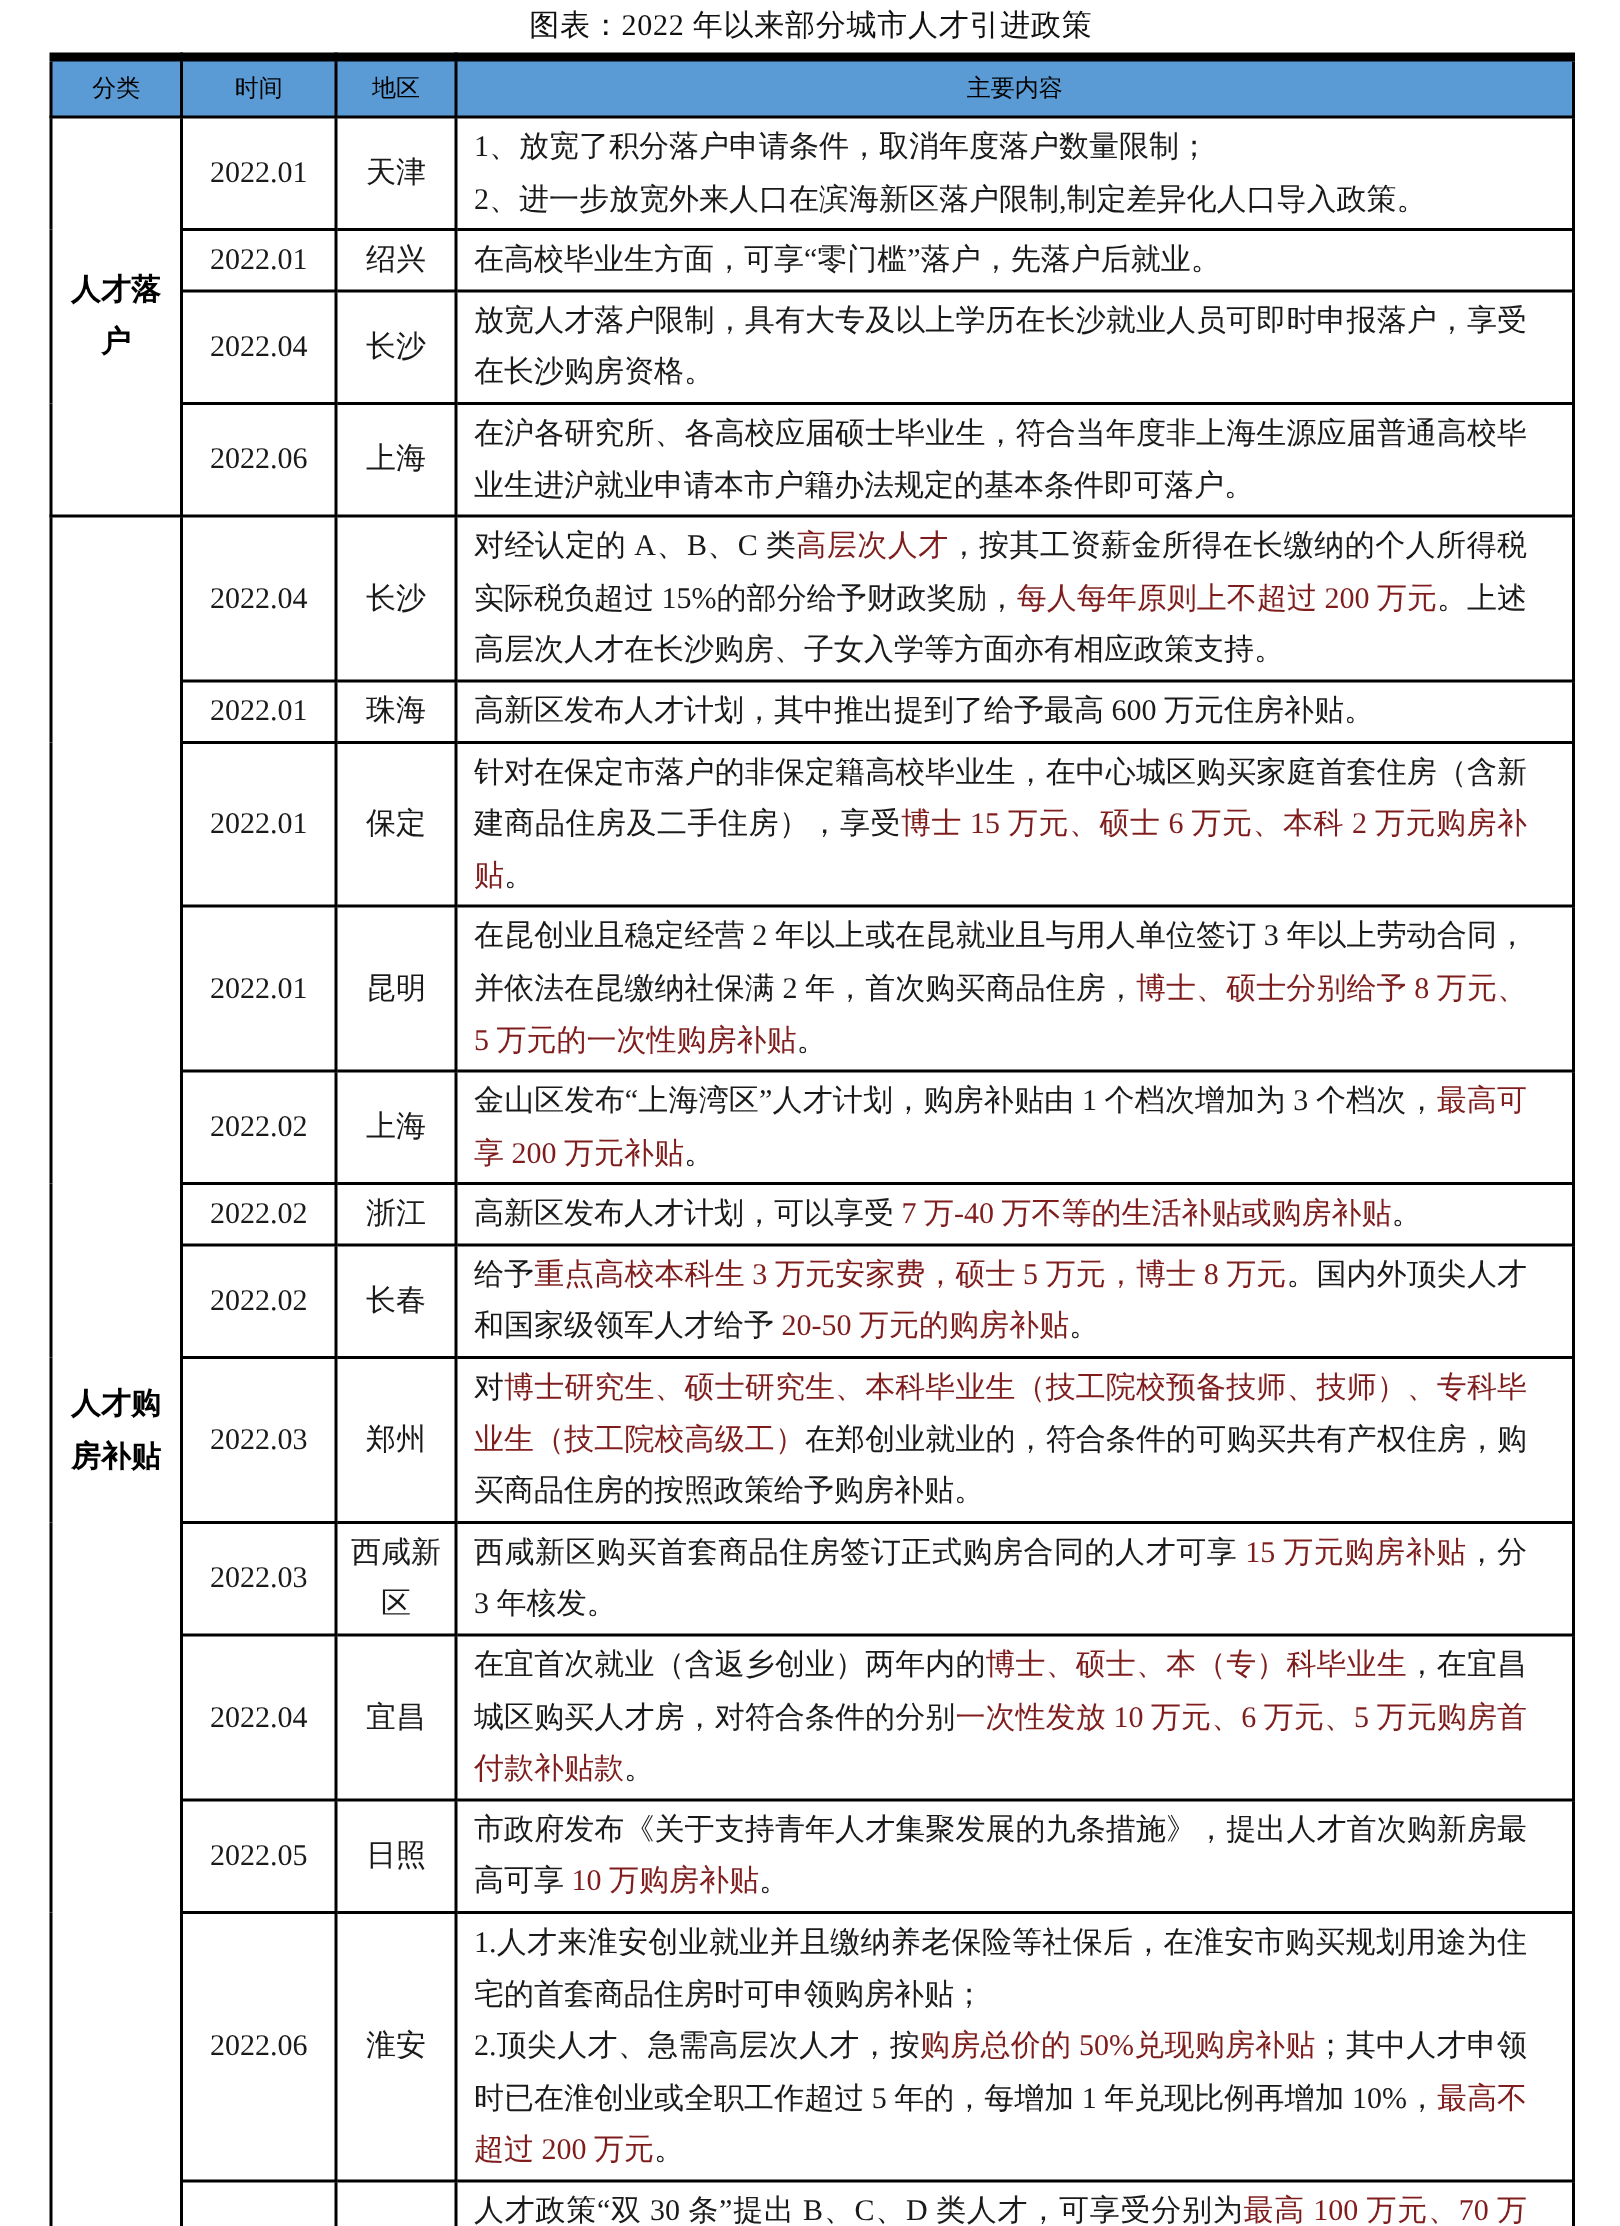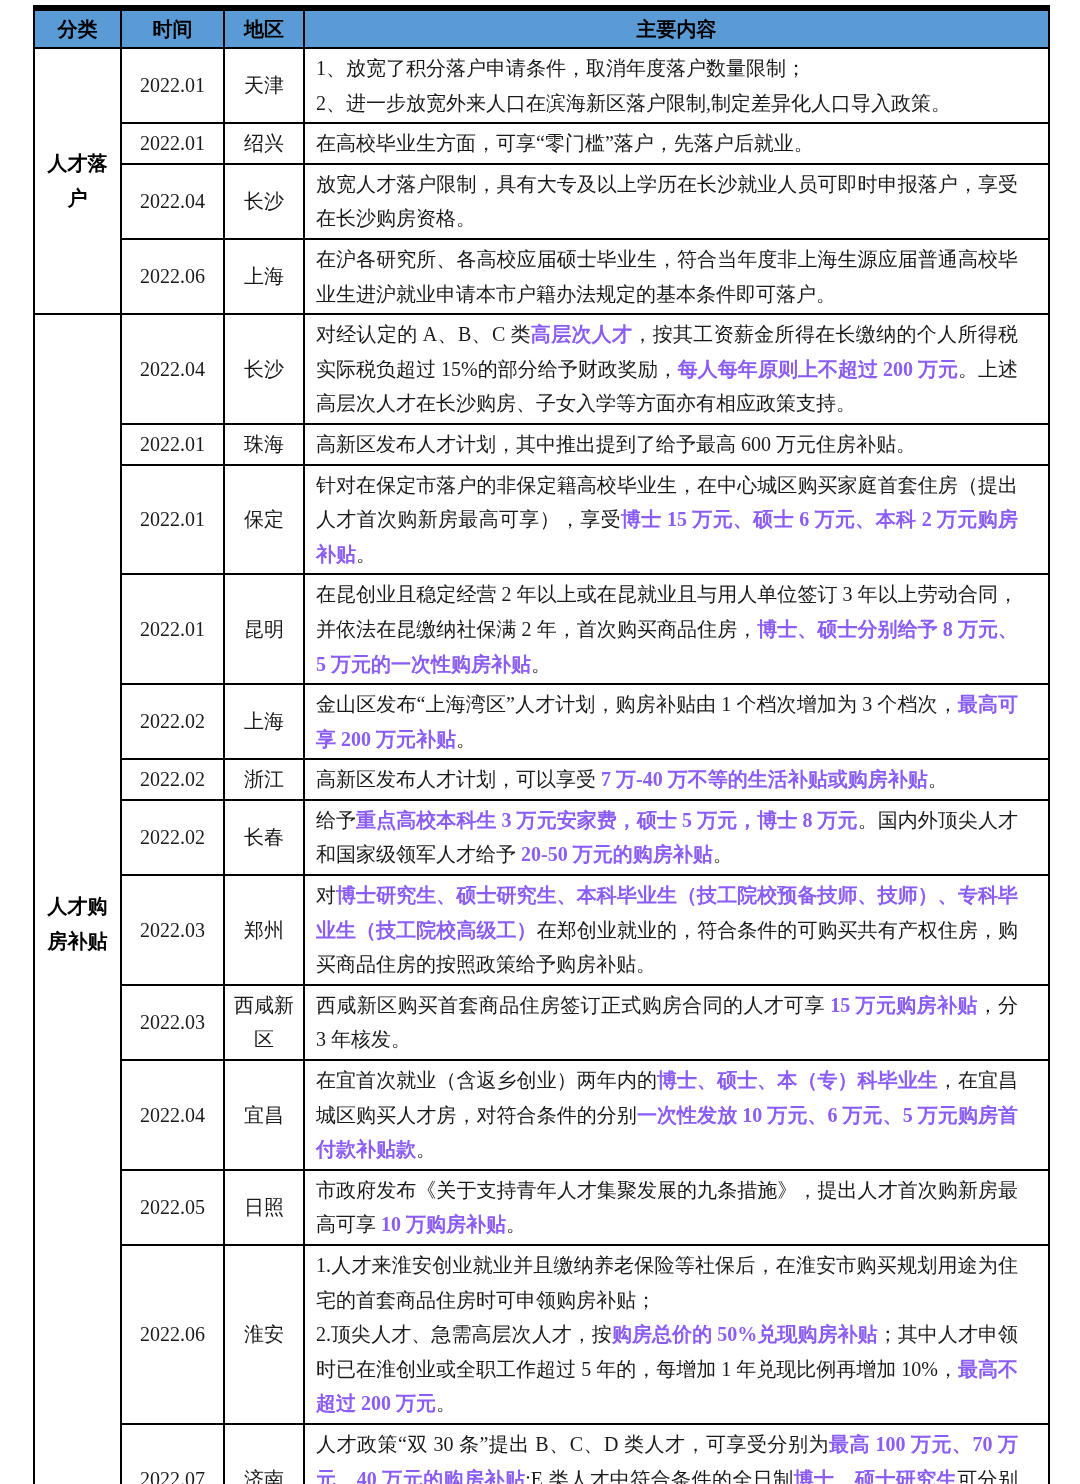--- a/index.html
+++ b/index.html
@@ -39,22 +39,22 @@
   }
   col.c-cat   { width: 87px;  }
   col.c-time  { width: 103px; }
   col.c-region{ width: 80px;  }
   col.c-body  { width: 745px; }
   th, td {
     border: 2px solid #000;
   }
   thead th {
     background: #5B9BD5;
-    font-weight: bold;
-    font-size: 20px;
+    font-weight: normal;
+    font-size: 16px;
     color: #000;
     height: 34px;
     padding: 1px 2px;
     text-align: center;
   }
   td {
     font-size: 20px;
     line-height: 34.6px;
     vertical-align: middle;
     padding: 2px 6px;
@@ -67,29 +67,30 @@
   }
   td.time-cell, td.region-cell {
     text-align: center;
     padding: 2px 4px;
   }
   td.content-cell {
     text-align: justify;
     padding: 2px 30px 2px 11px;
   }
   td.content-cell .b {
-    font-weight: bold;
-    color: #8b5cf6;
+    font-weight: normal;
+    color: #7f1d1d;
   }
 </style>
 </head>
 <body>
 
 <div class="page">
 
+  <div class="fig-title">图表：2022 年以来部分城市人才引进政策</div>
 
   <table class="policy">
     <colgroup>
       <col class="c-cat">
       <col class="c-time">
       <col class="c-region">
       <col class="c-body">
     </colgroup>
     <thead>
       <tr>
@@ -128,21 +129,21 @@
           <td class="content-cell"><span class="">对经认定的 A、B、C 类</span><span class="b">高层次人才</span><span class="">，按其工资薪金所得在长缴纳的个人所得税实际税负超过 15%的部分给予财政奖励，</span><span class="b">每人每年原则上不超过 200 万元</span><span class="">。上述高层次人才在长沙购房、子女入学等方面亦有相应政策支持。</span></td>
         </tr>
         <tr>
           <td class="time-cell">2022.01</td>
           <td class="region-cell">珠海</td>
           <td class="content-cell"><span class="">高新区发布人才计划，其中推出提到了给予最高 600 万元住房补贴。</span></td>
         </tr>
         <tr>
           <td class="time-cell">2022.01</td>
           <td class="region-cell">保定</td>
-          <td class="content-cell"><span class="">针对在保定市落户的非保定籍高校毕业生，在中心城区购买家庭首套住房（提出人才首次购新房最高可享），享受</span><span class="b">博士 15 万元、硕士 6 万元、本科 2 万元购房补贴</span><span class="">。</span></td>
+          <td class="content-cell"><span class="">针对在保定市落户的非保定籍高校毕业生，在中心城区购买家庭首套住房（含新建商品住房及二手住房），享受</span><span class="b">博士 15 万元、硕士 6 万元、本科 2 万元购房补贴</span><span class="">。</span></td>
         </tr>
         <tr>
           <td class="time-cell">2022.01</td>
           <td class="region-cell">昆明</td>
           <td class="content-cell"><span class="">在昆创业且稳定经营 2 年以上或在昆就业且与用人单位签订 3 年以上劳动合同，并依法在昆缴纳社保满 2 年，首次购买商品住房，</span><span class="b">博士、硕士分别给予 8 万元、5 万元的一次性购房补贴</span><span class="">。</span></td>
         </tr>
         <tr>
           <td class="time-cell">2022.02</td>
           <td class="region-cell">上海</td>
           <td class="content-cell"><span class="">金山区发布“上海湾区”人才计划，购房补贴由 1 个档次增加为 3 个档次，</span><span class="b">最高可享 200 万元补贴</span><span class="">。</span></td>

